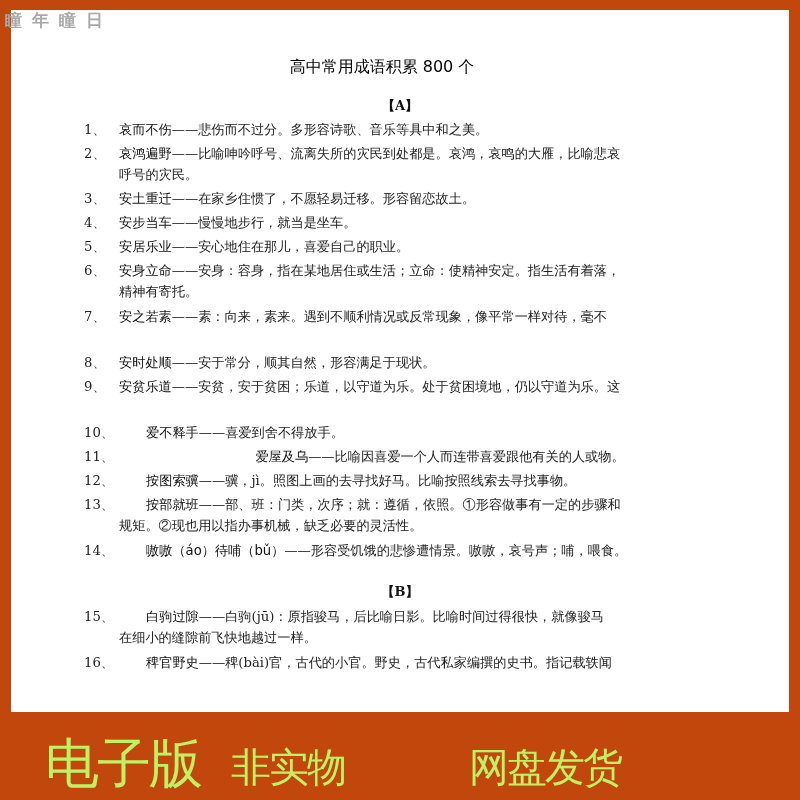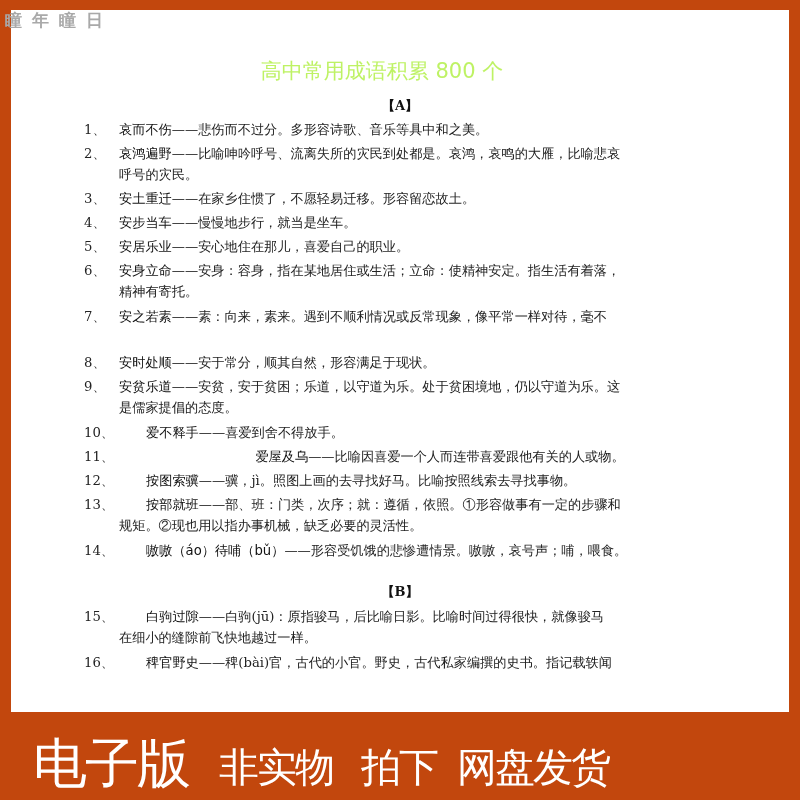--- a/index.html
+++ b/index.html
@@ -21,21 +21,21 @@
       position: absolute; left: 5px; top: 9px;
       font-family: "DejaVu Sans", sans-serif;
       font-size: 17px; font-weight: bold;
       color: #a9a9a9; letter-spacing: 10px;
       z-index: 3;
     }
     .doc-title {
       position: absolute; left: 0; top: 57px; width: 764px;
       text-align: center;
       font-family: "DejaVu Sans", sans-serif;
-      font-size: 21px; color: #bef264;
+      font-size: 16px; color: #000000;
     }
     .section-head {
       position: absolute; left: 0; width: 800px; text-align: center;
       font-size: 13px; color: #111; font-weight: bold;
     }
     .entries { position: absolute; left: 0; top: 0; width: 800px; }
     .entry {
       position: absolute; left: 84px; width: 650px;
       font-size: 13.2px; line-height: 21px; color: #222;
     }
@@ -45,22 +45,22 @@
     .entry .body {
       display: block; padding-left: 35px; text-indent: 0;
     }
     .entry.wide .body { padding-left: 62px; }
     .entry .term {
       font-family: "DejaVu Sans", sans-serif; font-weight: normal; color: #111;
     }
     .entry .line2 { display: block; position: relative; left: -0px; }
     .entry.wide .line2 { left: -27px; }
     .banner {
-      position: absolute; left: 0; top: 722px; width: 680px; height: 78px;
-      font-family: "DejaVu Sans", sans-serif; color: #ffffff;
+      position: absolute; left: 12px; top: 722px; width: 680px; height: 78px;
+      font-family: "DejaVu Sans", sans-serif; color: #bef264;
     }
     .banner span { position: absolute; white-space: nowrap; }
     .b1 { left: 33px; top: 6px; font-size: 54px; letter-spacing: -2px; }
     .b2 { left: 183px; top: 18px; font-size: 40px; letter-spacing: -2px; }
     .b3 { left: 305px; top: 18px; font-size: 40px; letter-spacing: -2px; }
     .b4 { left: 385px; top: 18px; font-size: 40px; letter-spacing: -2px; }
   </style>
 </head>
 <body>
 
@@ -110,21 +110,21 @@
     <span class="body"><span class="term">安之若素</span><span>——</span><span>素：向来，素来。遇到不顺利情况或反常现象，像平常一样对待，毫不</span></span>
   </div>
 
   <div class="entry" style="top:352px;">
     <span class="num">8、</span>
     <span class="body"><span class="term">安时处顺</span><span>——</span><span>安于常分，顺其自然，形容满足于现状。</span></span>
   </div>
 
   <div class="entry" style="top:376px;">
     <span class="num">9、</span>
-    <span class="body"><span class="term">安贫乐道</span><span>——</span><span>安贫，安于贫困；乐道，以守道为乐。处于贫困境地，仍以守道为乐。这</span><span class="line2">是儒家提倡的态度。</span></span>
+    <span class="body"><span class="term">安贫乐道</span><span>——</span><span>安贫，安于贫困；乐道，以守道为乐。处于贫困境地，仍以守道为乐。这</span></span>
   </div>
 
   <div class="entry wide" style="top:422px;">
     <span class="num">10、</span>
     <span class="body"><span class="term">爱不释手</span><span>——</span><span>喜爱到舍不得放手。</span></span>
   </div>
 
   <div class="entry wide" style="top:446px;text-align:center;">
     <span class="num">11、</span>
     <span class="body"><span class="term">爱屋及乌</span><span>——</span><span>比喻因喜爱一个人而连带喜爱跟他有关的人或物。</span></span>
@@ -152,15 +152,14 @@
 
   <div class="entry wide" style="top:652px;">
     <span class="num">16、</span>
     <span class="body"><span class="term">稗官野史</span><span>——</span><span>稗(bài)官，古代的小官。野史，古代私家编撰的史书。指记载轶闻</span></span>
   </div>
 </div>
 
 <div class="banner">
   <span class="b1" style="left: 33px;">电子版</span>
   <span class="b2" style="left: 219px;">非实物</span>
-  <span class="b3" style="left: 361px;">拍下</span>
   <span class="b4" style="left: 457px; text-align: right;">网盘发货</span>
 </div>
 
 </body></html>

